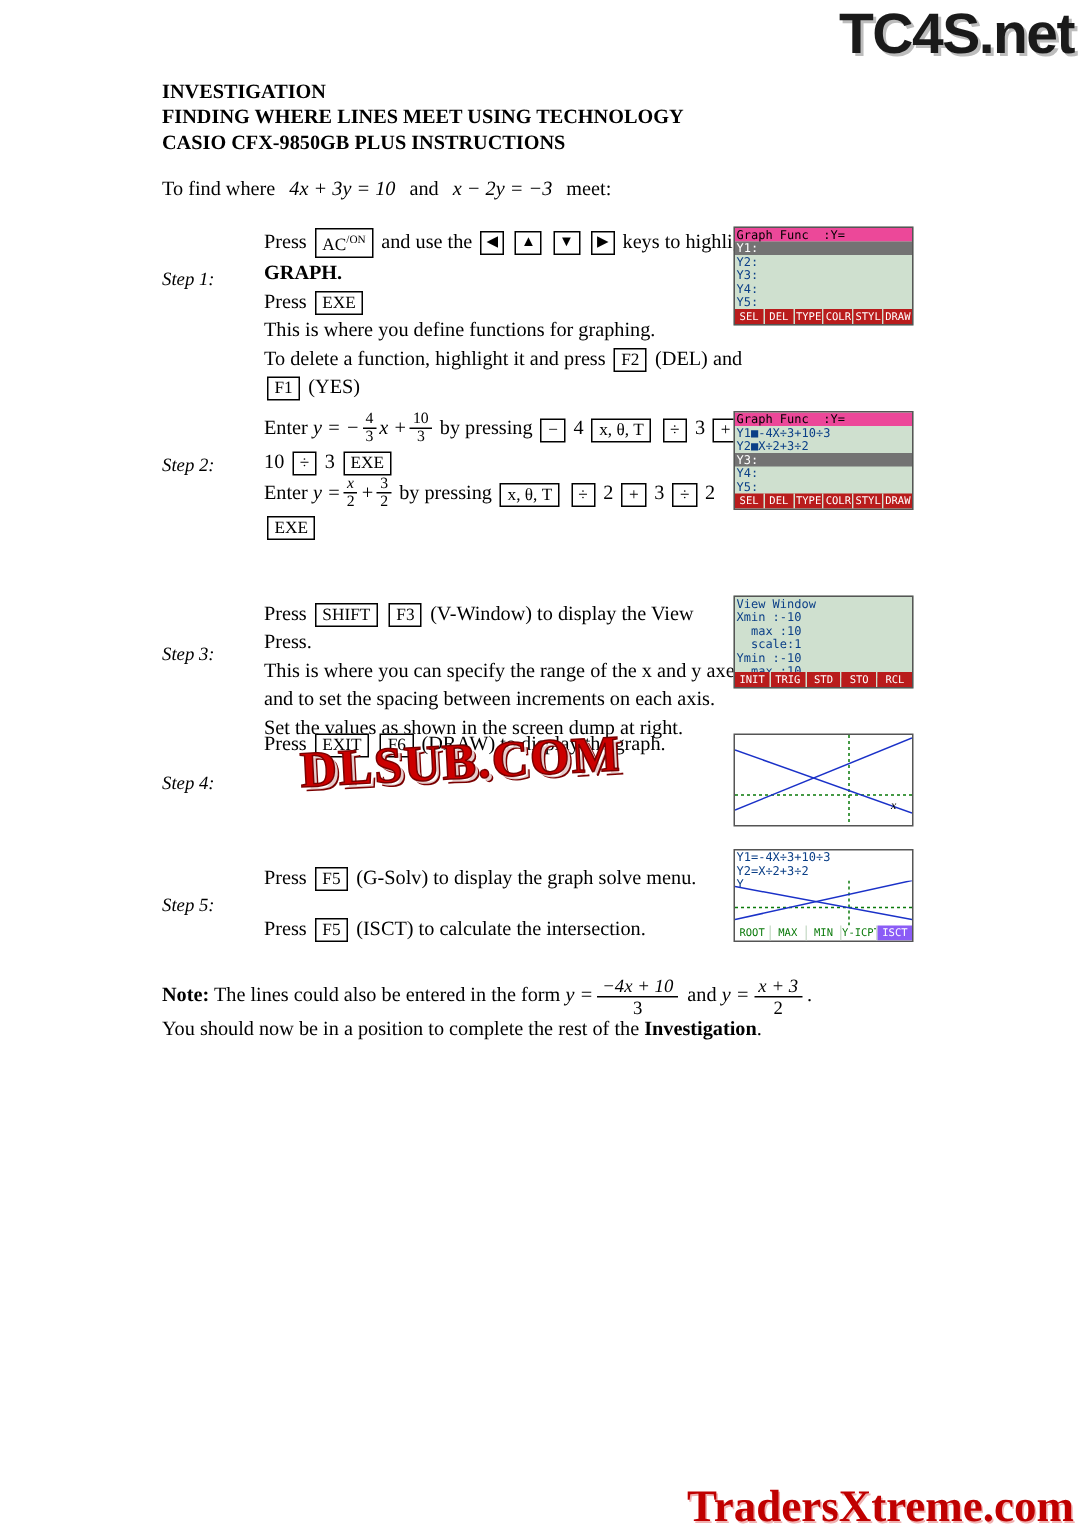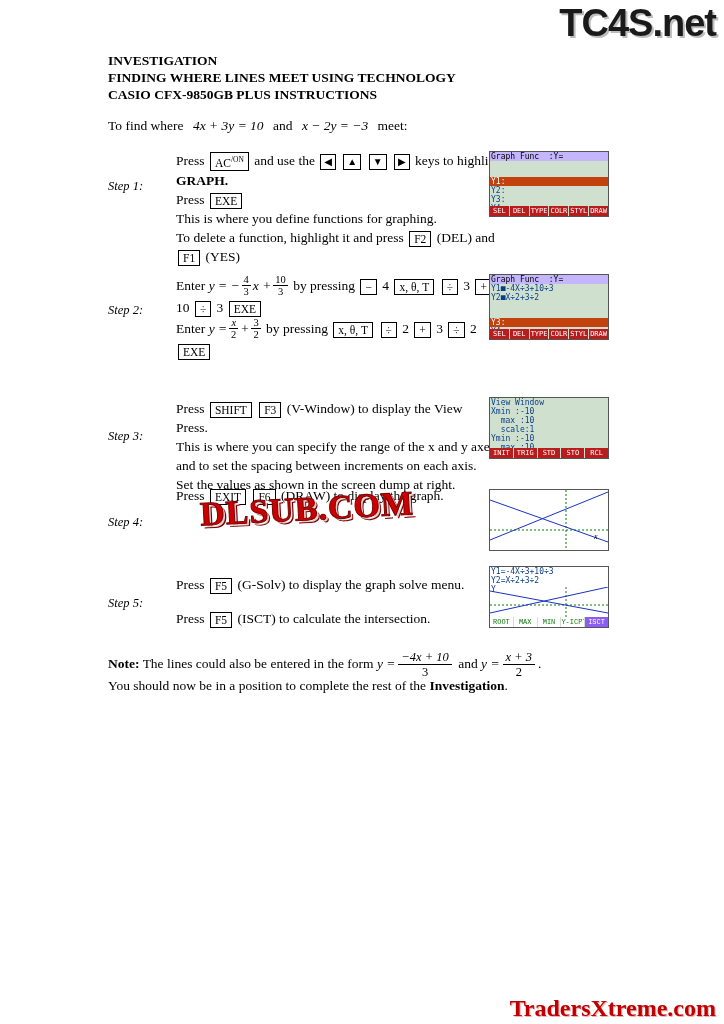--- a/index.html
+++ b/index.html
@@ -31,21 +31,21 @@
     font-weight: bold;
     color: #1a1a1a;
     letter-spacing: -1px;
     text-shadow: 2px 2px 0 #bdbdbd;
   }
   .wm-bottom {
     position: absolute;
     right: 8px;
     bottom: 2px;
     font-family: "Liberation Serif", serif;
-    font-size: 24px;
+    font-size: 30px;
     font-weight: bold;
     color: #c00000;
     text-shadow: 1px 1px 0 #f0b0b0;
   }
   .wm-mid {
     position: absolute;
     left: 200px;
     top: 490px;
     font-family: "Liberation Serif", serif;
     font-size: 34px;
@@ -130,48 +130,48 @@
     position: absolute;
     border: 1px solid #555;
     background: #cfe0cf;
     overflow: hidden;
     font-family: "DejaVu Sans Mono", monospace;
     font-size: 8px;
     line-height: 9px;
     color: #0b3f87;
   }
   .scr-title {
-    background: #c4b5fd;
+    background: #ec4899;
     color: #000;
     padding: 0 1px;
     font-size: 8px;
     line-height: 9px;
     white-space: pre;
   }
   .scr-row { padding: 0 1px; white-space: pre; }
-  .scr-row.sel { background: #c2410c; color: #ffffff; margin-top: 16px; }
+  .scr-row.sel { background: #737373; color: #ffffff; }
   .softkeys {
     position: absolute;
     left: 0; right: 0; bottom: 0;
     display: flex;
     height: 10px;
     font-size: 7px;
     line-height: 10px;
   }
   .softkeys span {
     flex: 1;
     text-align: center;
     background: #b91c1c;
     color: #fff;
     border-right: 1px solid #cfe0cf;
     white-space: nowrap;
     overflow: hidden;
   }
   .softkeys span:last-child { border-right: none; }
-  .softkeys.graph span { background: transparent; color: #0a7a0a; font-family: Liberation Mono, monospace; }
+  .softkeys.graph span { background: transparent; color: #0a7a0a; }
   .softkeys.graph span.k { background: #8b5cf6; color: #fff; }
   
   .note {
     position: absolute;
     left: 108px;
     top: 650px;
     font-size: 13.5px;
     line-height: 20px;
   }
   .note b { font-weight: bold; }

